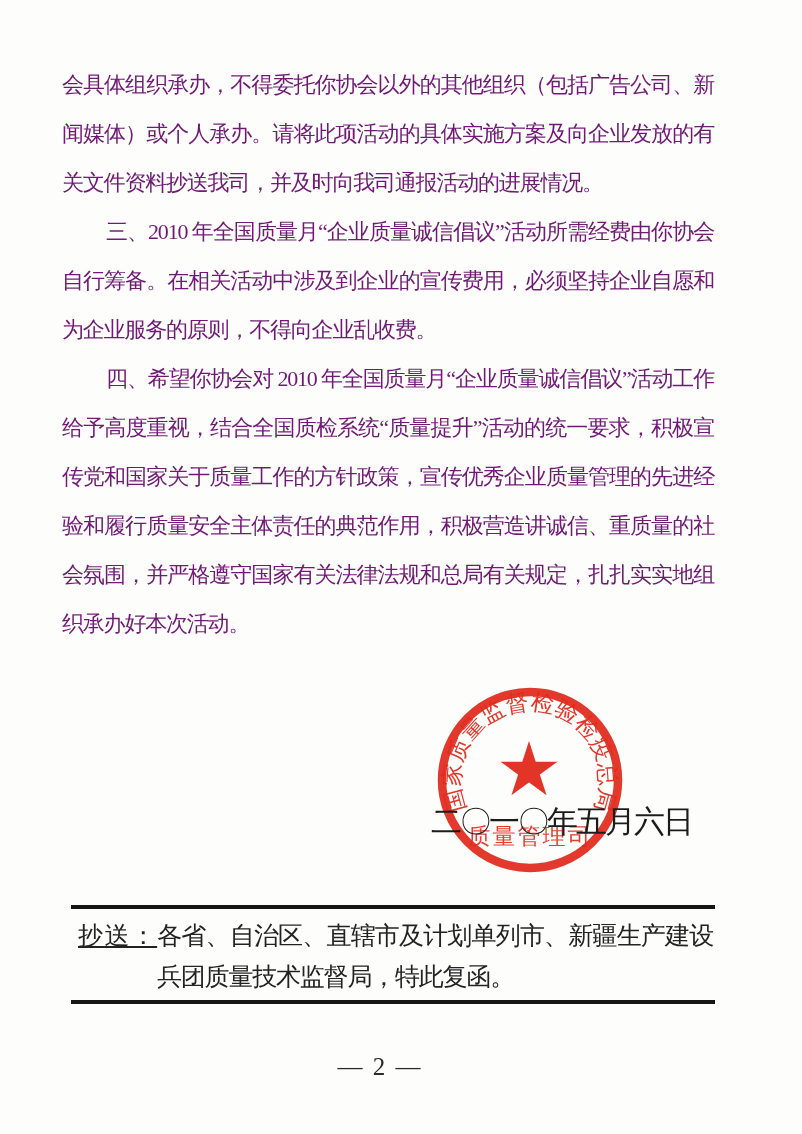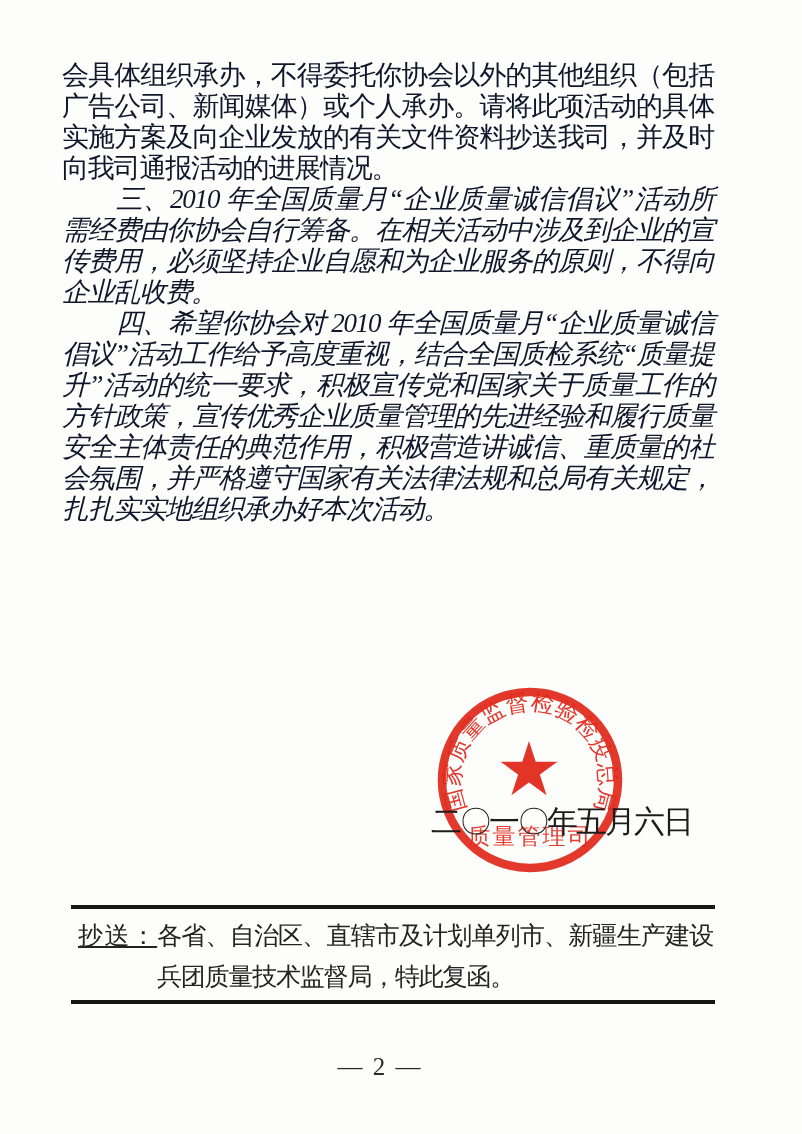--- a/index.html
+++ b/index.html
@@ -11,28 +11,28 @@
     position:relative;
     width:802px;height:1134px;
     background:#fdfdfc;
     overflow:hidden;
     color:#222;
   }
   
   .doc-body{
     position:absolute;
     left:62px;top:60px;width:652px;
-    font-size:27px;
-    line-height:31px;
+    font-size:22px;
+    line-height:49px;
     letter-spacing:-1.2px;
     text-align:justify;
-    color:#0f172a;
+    color:#701a75;
   }
   .doc-body p{margin:0;}
-  .doc-body p.indent{text-indent:2em;font-style:italic;}
+  .doc-body p.indent{text-indent:2em;}
 
   
   .seal-wrap{
     position:absolute;left:436px;top:686px;
     width:190px;height:190px;
   }
   .seal-wrap svg{display:block;}
   .sign-date{
     position:absolute;left:431px;top:801px;
     font-size:31px;

